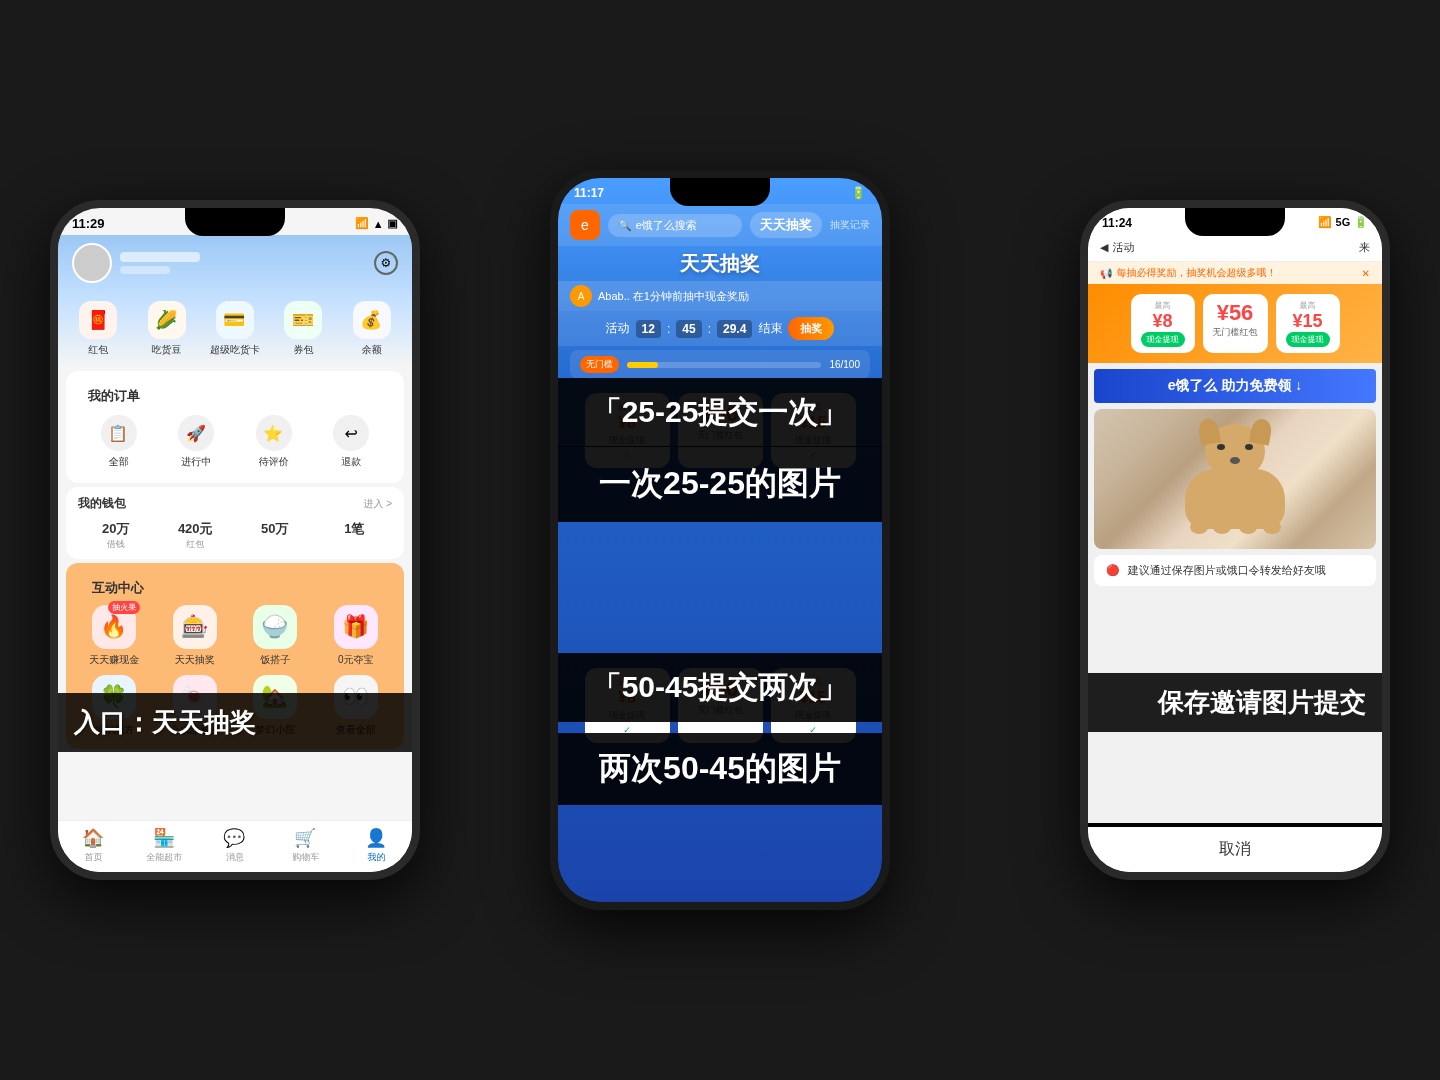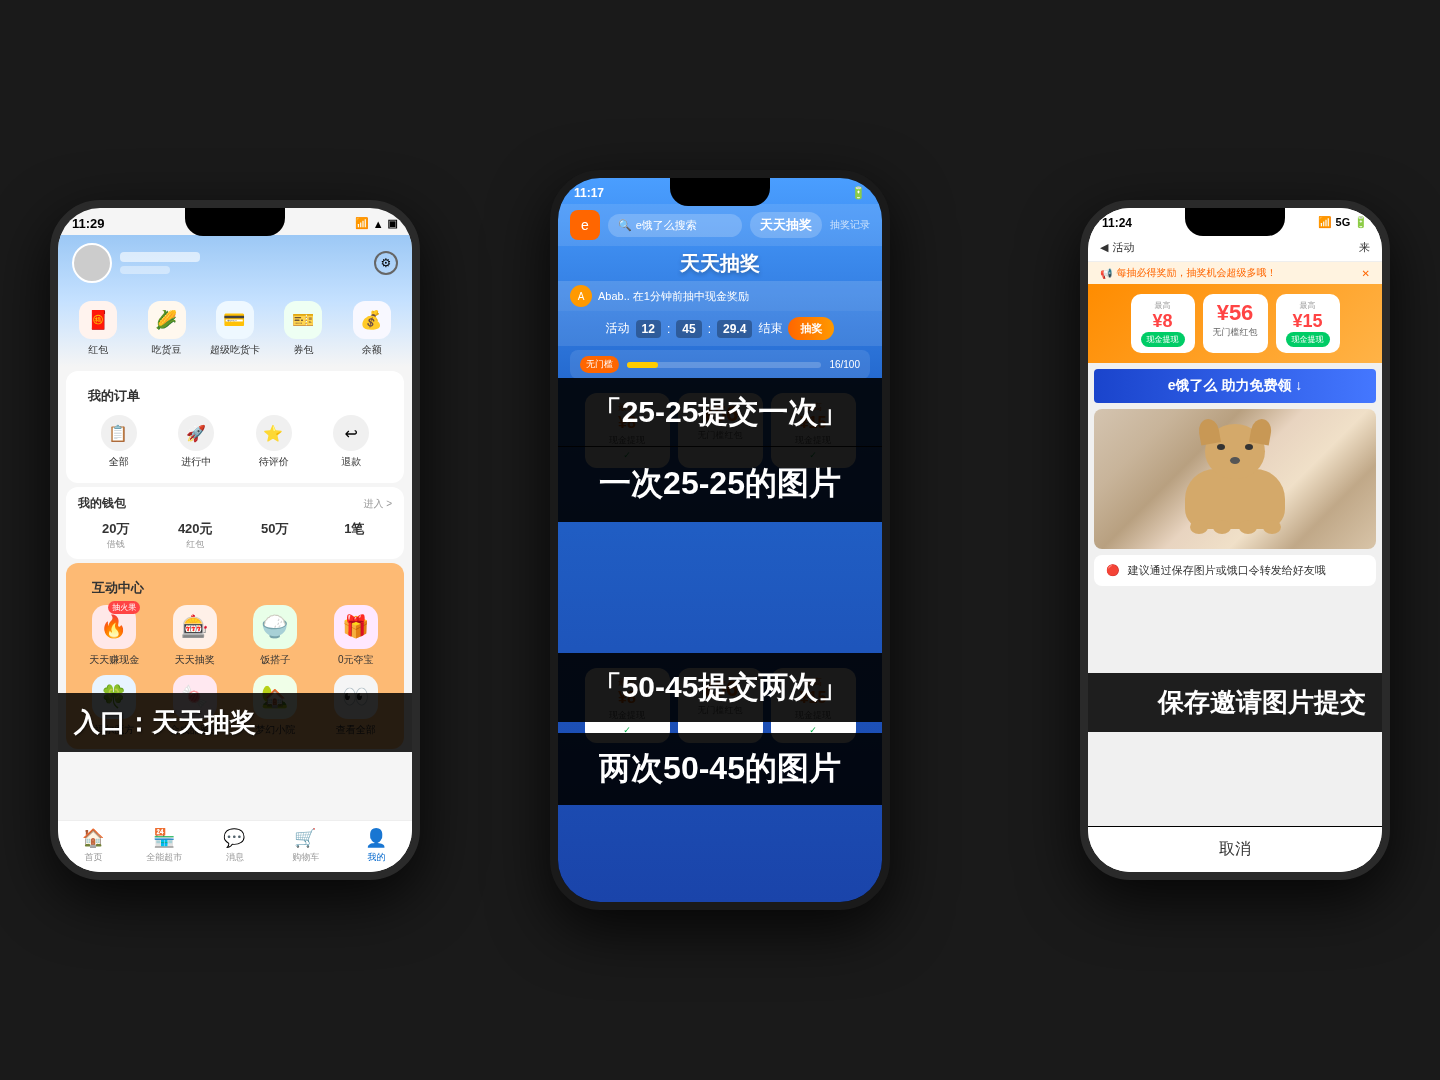--- a/index.html
+++ b/index.html
@@ -653,21 +653,21 @@
     .cancel-bar {
       position: absolute;
       bottom: 0;
       left: 0;
       right: 0;
       background: white;
       padding: 12px;
       text-align: center;
       font-size: 16px;
       color: #333;
-      border-top: 1px solid #000000;
+      border-top: 4px solid #000000;
     }
 
     
     .progress-area {
       background: rgba(255,255,255,0.1);
       margin: 4px 12px;
       border-radius: 8px;
       padding: 6px 10px;
       display: flex;
       align-items: center;

